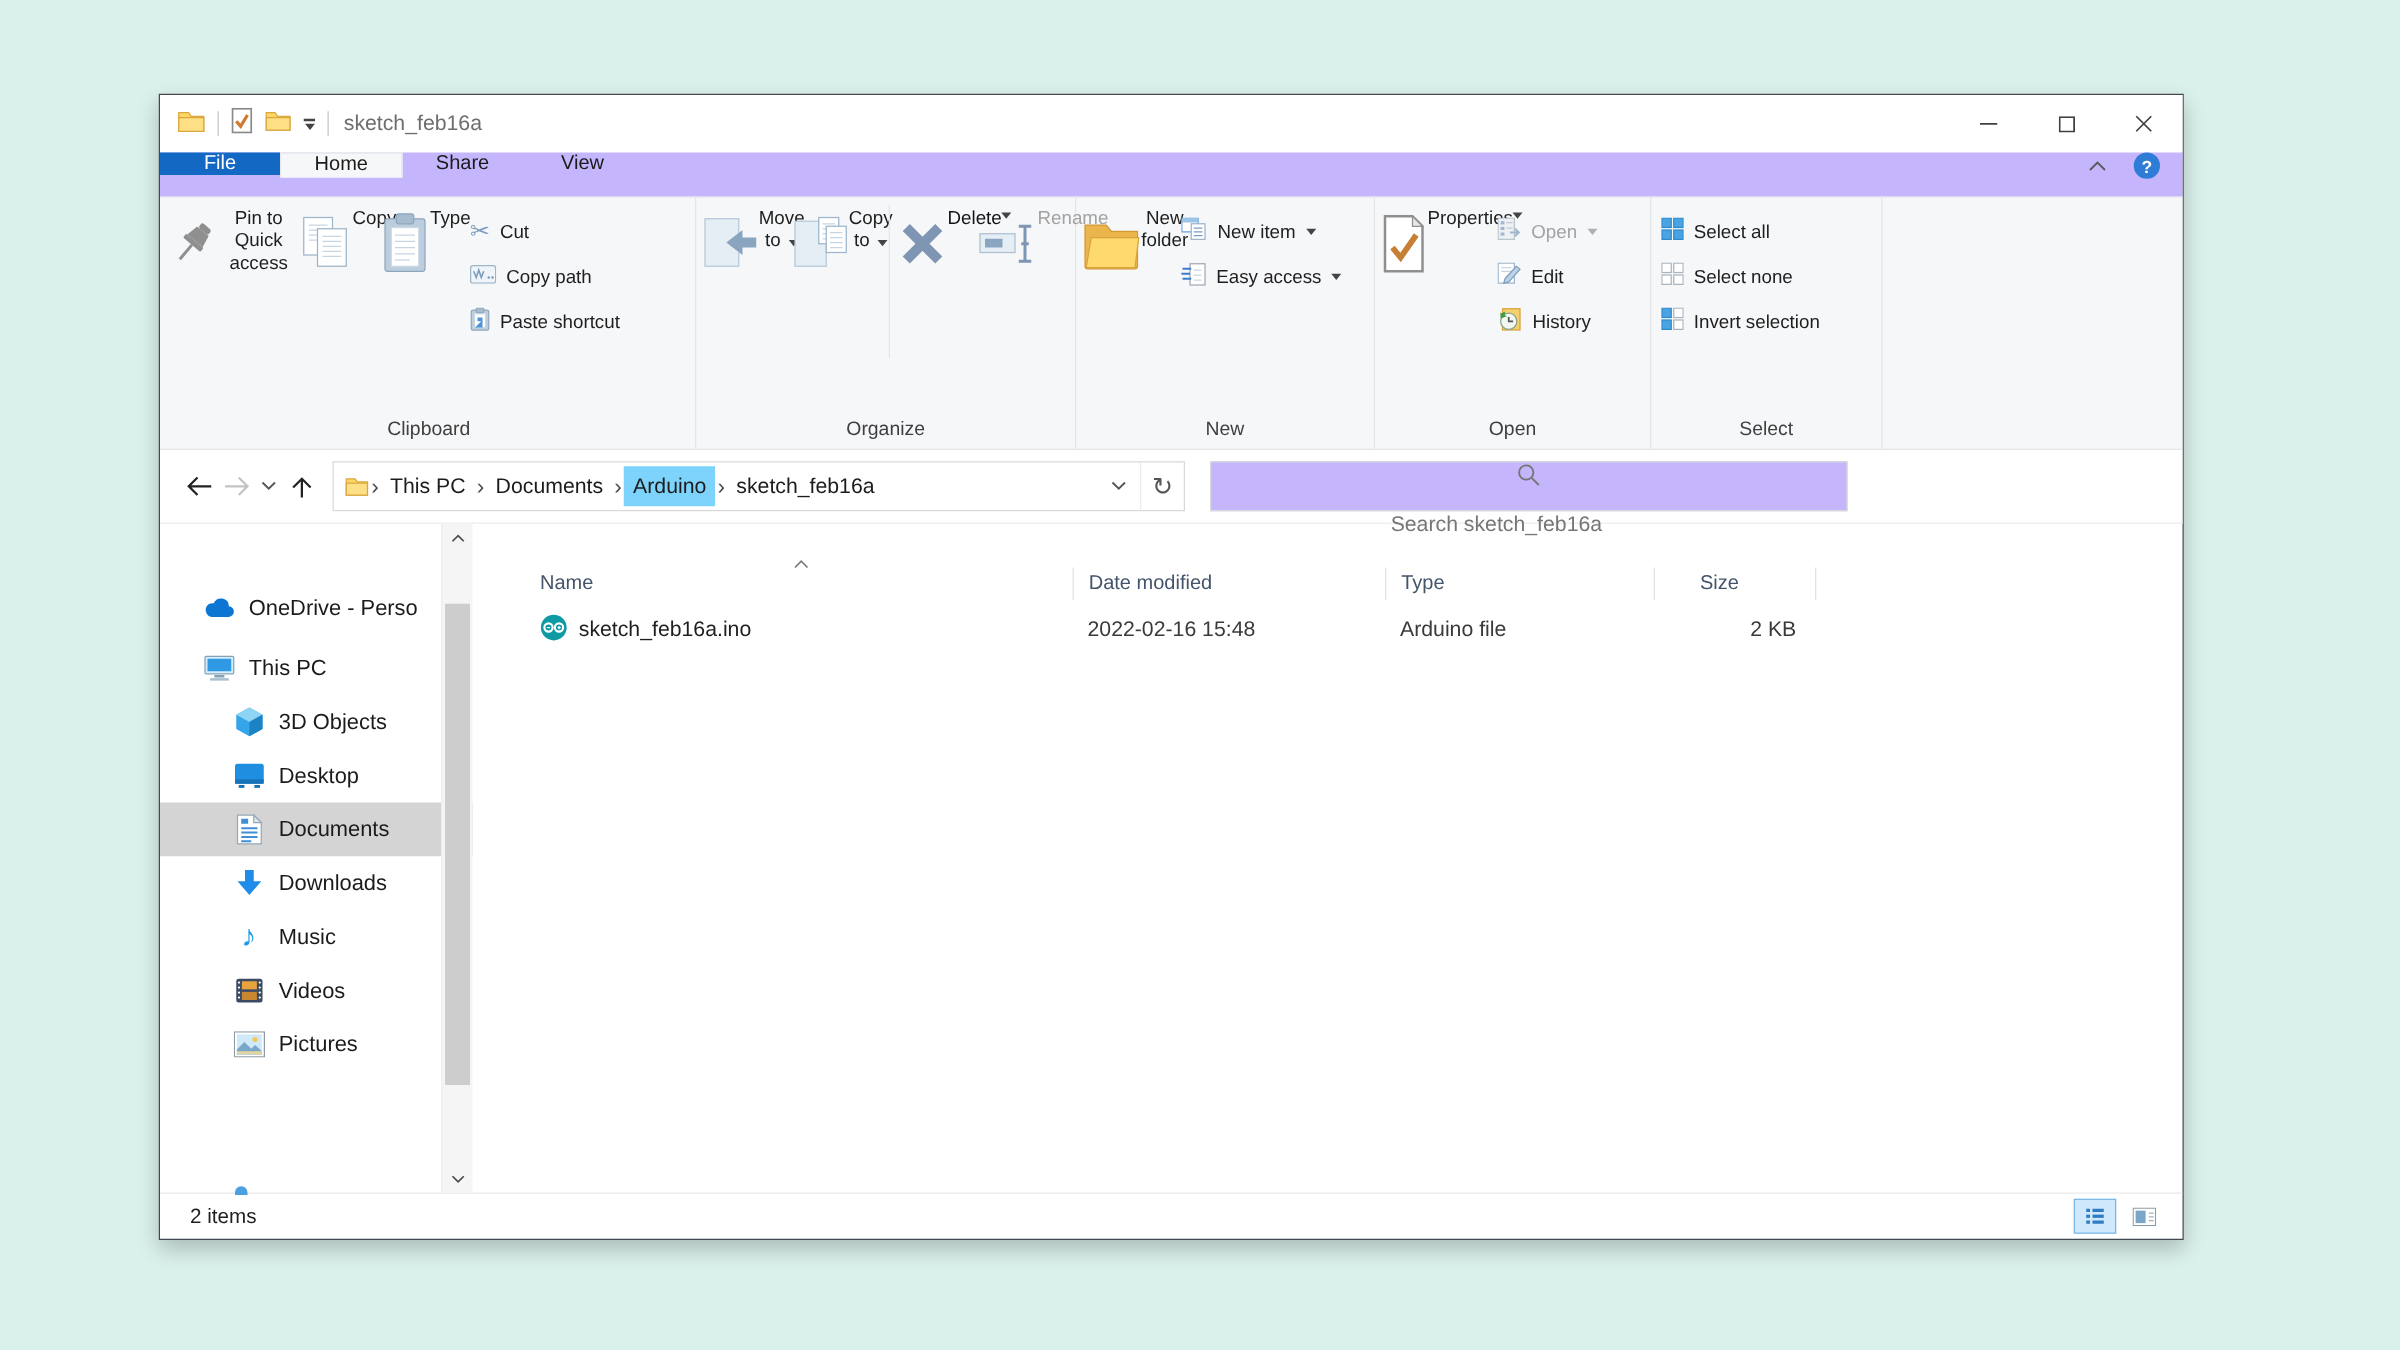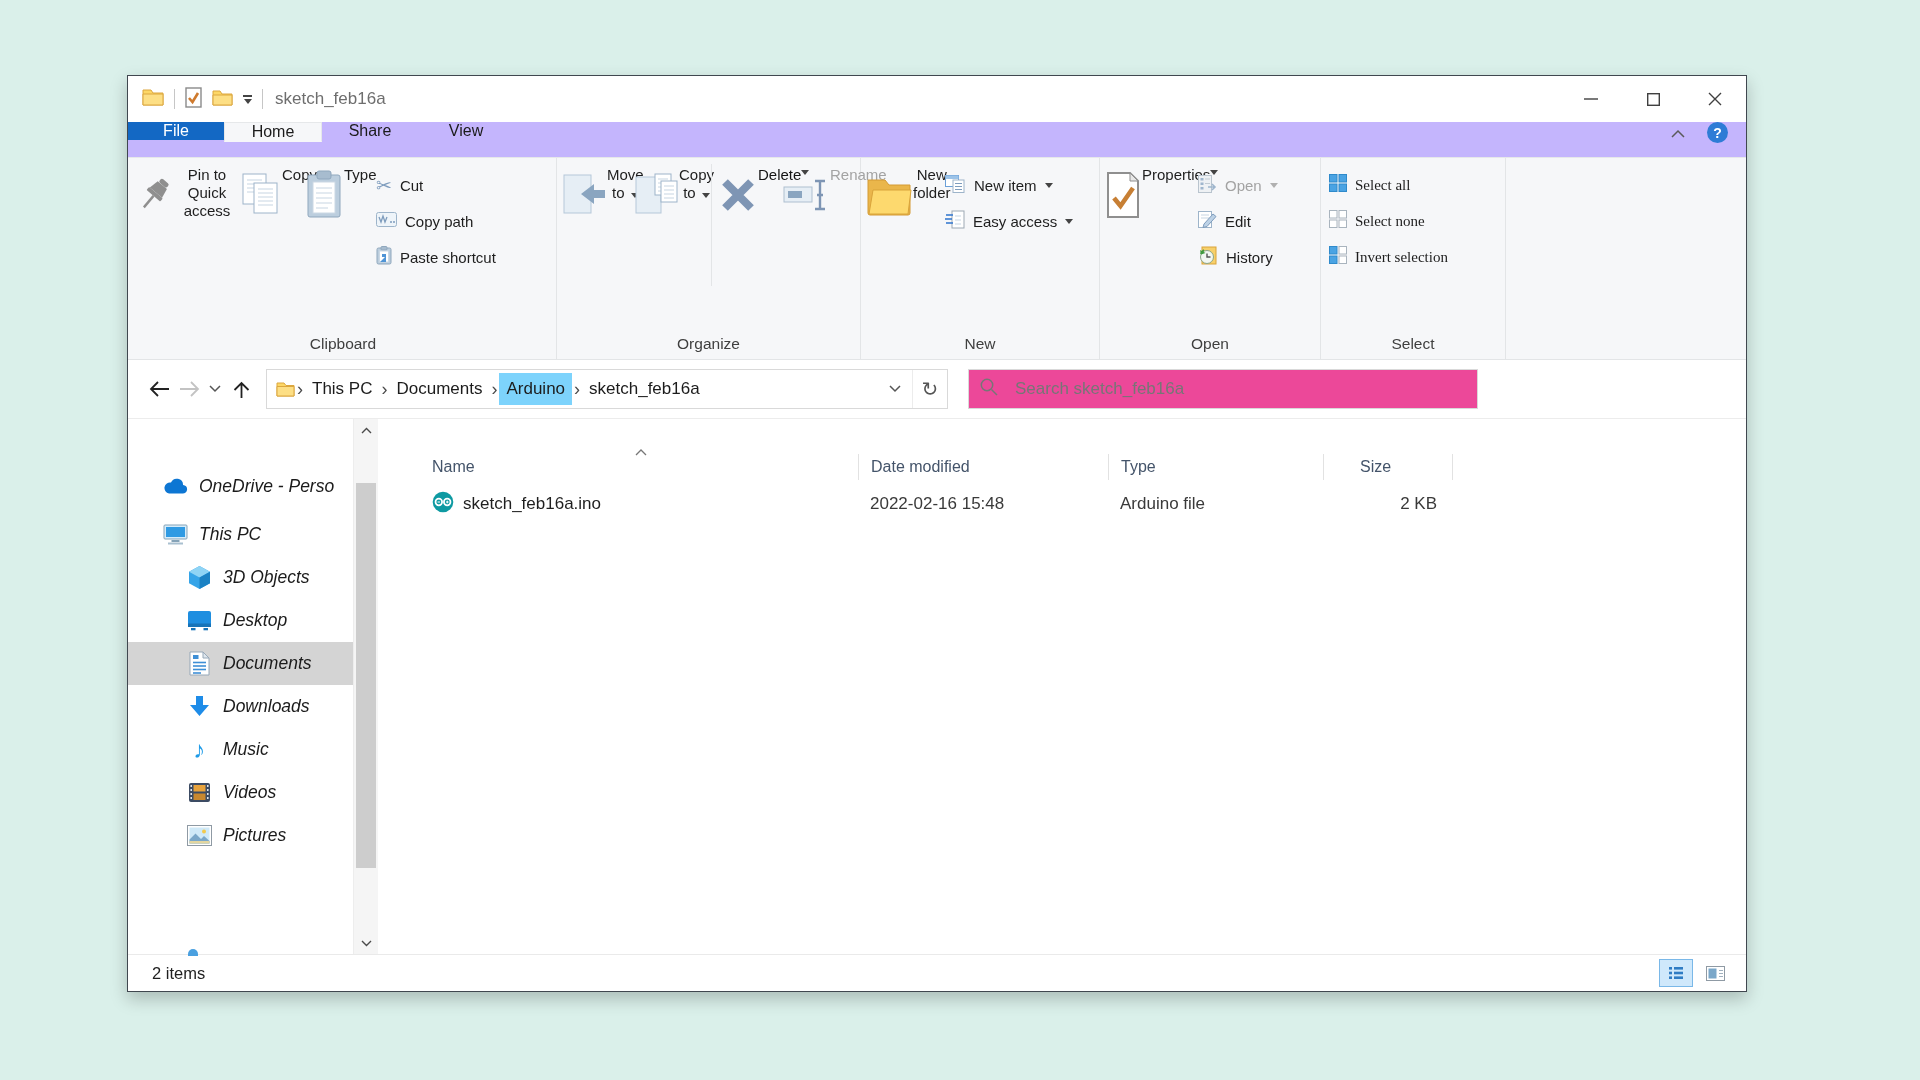--- a/index.html
+++ b/index.html
@@ -48,30 +48,30 @@
 
   
   .addrrow{flex:0 0 58px;display:flex;align-items:center;background:#fff;border-bottom:1px solid #ececec;padding-left:16px;}
   .navbtn{width:30px;height:34px;display:flex;align-items:center;justify-content:center;}
   .addrbox{margin-left:10px;width:680px;height:38px;border:1px solid #d9d9d9;display:flex;align-items:center;background:#fff;}
   .crumb{font-size:17px;color:#1c1c1c;padding:6px 7px;white-space:nowrap;}
   .crumb-hl{background:#7dd3fc;}
   .crumb-sep{font-size:18px;color:#4a4a4a;padding:0 2px;line-height:1;}
   .addr-right{margin-left:auto;display:flex;align-items:stretch;height:100%;}
   .addr-btn{width:34px;display:flex;align-items:center;justify-content:center;border-left:1px solid #ececec;}
-  .searchbox{margin-left:20px;width:488px;height:38px;border:1px solid #d9d9d9;display:flex;align-items:center;padding:0 10px;gap:14px;background:#ec4899;}
+  .searchbox{margin-left:20px;width:488px;height:38px;border:1px solid #d9d9d9;display:flex;align-items:center;padding:0 10px;gap:14px;background:#c4b5fd;flex-direction:column;}
   .searchbox input{border:none;outline:none;flex:1;font-size:17px;color:#333;font-family:"Liberation Sans",sans-serif;background:transparent;}
   .searchbox input::placeholder{color:#767676;}
   .refresh-glyph{font-size:20px;color:#555;}
 
   
   .main{flex:1;display:flex;min-height:0;position:relative;}
   .sidebar{flex:0 0 250px;position:relative;padding-top:46px;}
   .side-item{height:43px;display:flex;align-items:center;gap:11px;font-size:17.5px;color:#1b1b1b;padding-left:58px;
-             width:100%;box-sizing:border-box;overflow:hidden;white-space:nowrap;font-style:italic;}
+             width:100%;box-sizing:border-box;overflow:hidden;white-space:nowrap;}
   .side-root{padding-left:34px;}
   .side-sel{background:#d4d4d4;}
   .side-icon{width:26px;display:flex;justify-content:center;flex:0 0 26px;}
   .side-label{overflow:hidden;}
   .side-gap{height:5px;}
   .side-partial-dot{position:absolute;left:60px;bottom:-2px;width:10px;height:7px;border-radius:5px 5px 0 0;background:#4aa0e0;}
 
   .sb-track{position:absolute;right:0;top:0;bottom:0;width:24px;background:#f5f5f5;border-left:1px solid #ededed;}
   .sb-arrow{position:absolute;left:0;width:24px;height:22px;display:flex;align-items:center;justify-content:center;}
   .sb-up{top:0;}
@@ -426,21 +426,21 @@
               </span>
               <span>History</span>
             </div>
           </div>
         </div>
         <div class="rgroup-label">Open</div>
       </div>
 
       <div class="rgroup">
         <div class="rgroup-content">
-          <div class="smallcol" style="width:172px;padding-left:4px;font-family:Liberation Serif, serif;">
+          <div class="smallcol" style="width:172px;padding-left:4px;">
             <div class="smallbtn">
               <span>
                 <svg width="18" height="18" viewBox="0 0 18 18">
                     <g fill="#4aa3e3" stroke="#2f8acb">
                       <rect x="0.5" y="0.5" width="7.5" height="7.5"></rect>
                       <rect x="10" y="0.5" width="7.5" height="7.5"></rect>
                       <rect x="0.5" y="10" width="7.5" height="7.5"></rect>
                       <rect x="10" y="10" width="7.5" height="7.5"></rect>
                     </g>
                   </svg>

